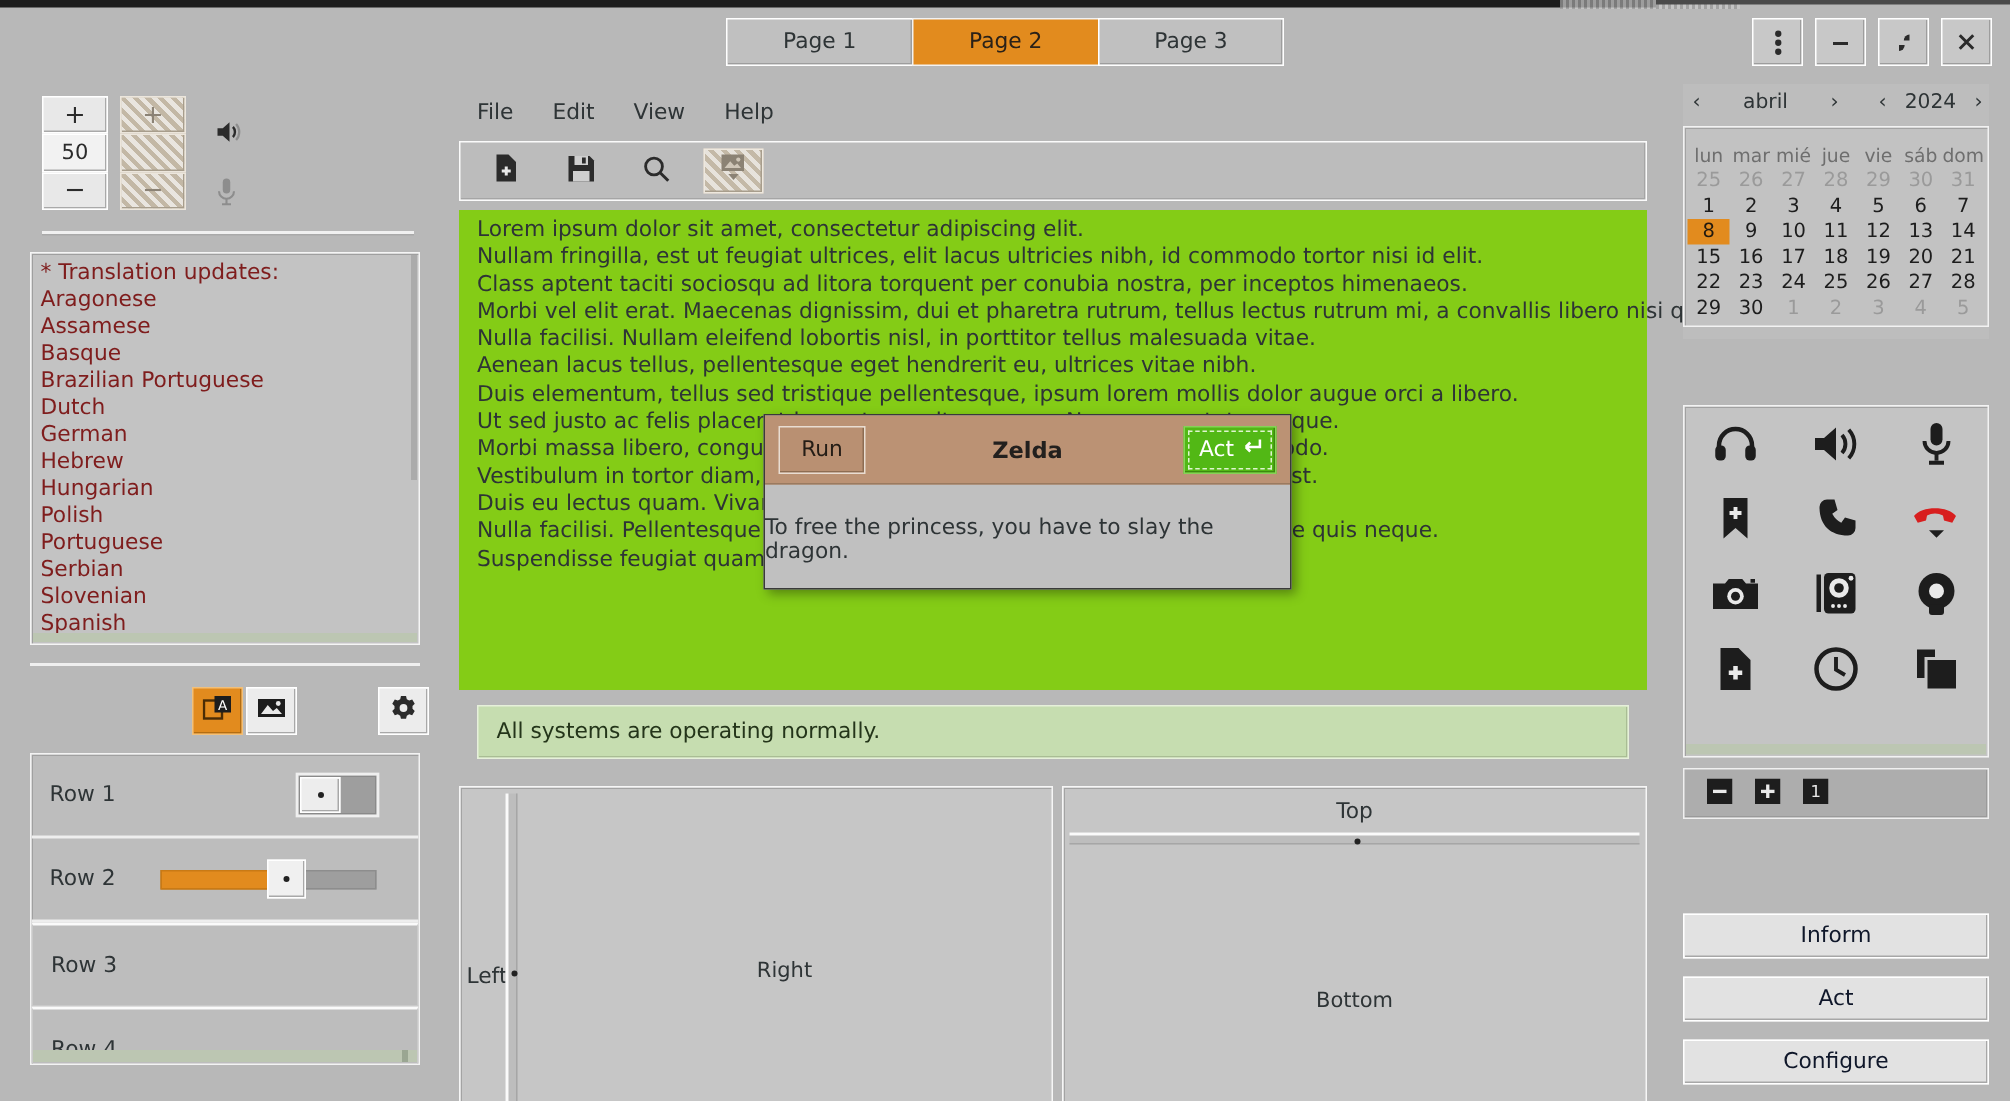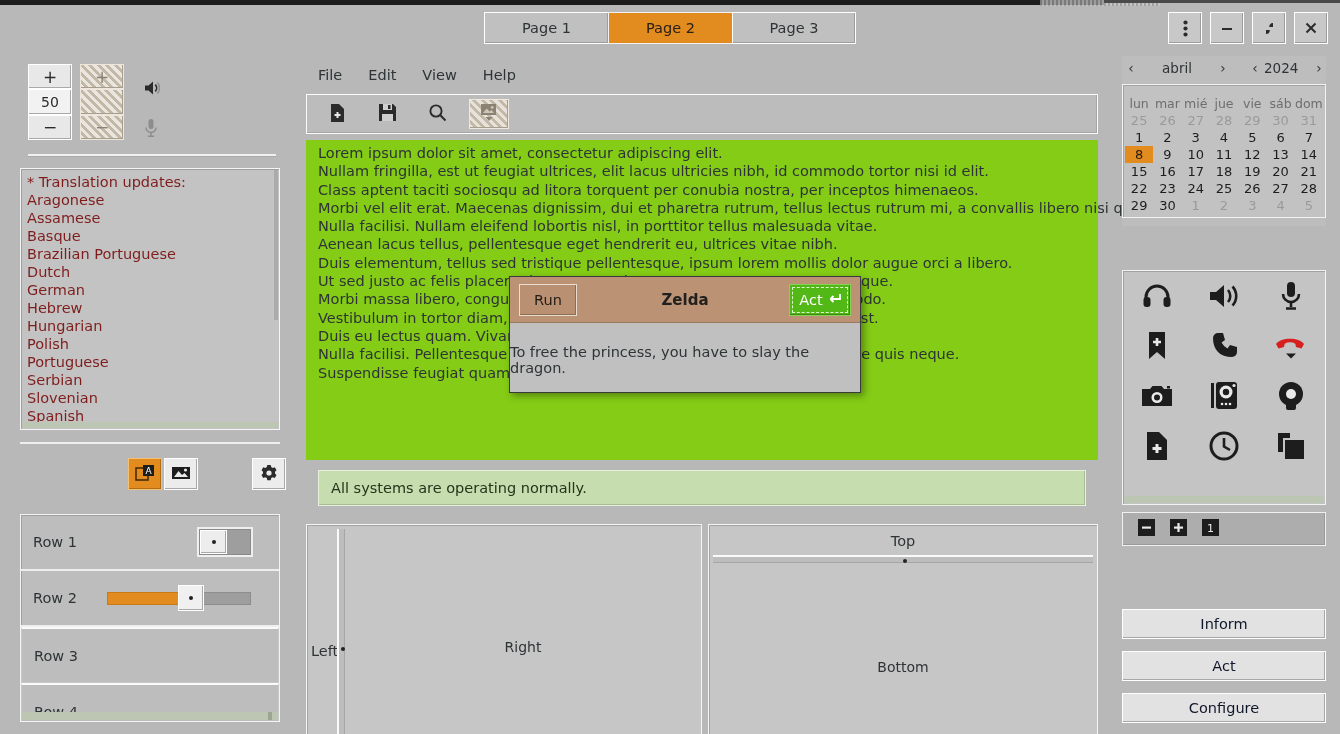--- a/index.html
+++ b/index.html
@@ -105,21 +105,21 @@
   }
   .tbtn {
     position: absolute; top: 14px; width: 34px; height: 32px;
     background: #ececec; border: 1px solid #fff; box-shadow: inset -1px -1px 0 #a8a8a8;
     display: flex; align-items: center; justify-content: center;
   }
   .tbtn.on { background: #e28b1e; border-color: #f3c078; box-shadow: inset -1px -1px 0 #b26d13; }
 
   
   .lp-rows {
-    position: absolute; left: 12px; top: 458px; width: 260px; height: 208px;
+    position: absolute; left: 12px; top: 446px; width: 260px; height: 208px;
     background: #bdbdbd; border: 1px solid #f3f3f3; box-shadow: inset 1px 1px 0 #a0a0a0;
     overflow: hidden;
   }
   .lrow { position: relative; height: 56px; border-bottom: 2px solid #eeeeee; display: flex; align-items: center; }
   .lrow .lbl { margin-left: 12px; font-size: 14.5px; }
   .lrow.boxed { border: 1px solid #c9c9c9; border-top: 2px solid #fafafa; }
   .toggle {
     position: absolute; right: 26px; width: 56px; height: 30px;
     background: #9e9e9e; border: 2px solid #efefef; box-shadow: inset 0 0 0 1px #8a8a8a;
     display: flex; align-items: center;
@@ -189,21 +189,21 @@
   .rightpanel { position: absolute; left: 1114px; top: 8px; width: 218px; height: 670px; }
 
   .cal {
     position: absolute; left: 8px; top: 0; width: 204px; height: 170px;
     background: #bdbdbd;
   }
   .cal-hdr { display: flex; align-items: center; height: 24px; font-size: 13.5px; color: #2e3436; }
   .cal-hdr .grp { display: flex; align-items: center; }
   .cal-hdr .arrow { width: 18px; text-align: center; cursor: default; }
   .cal-hdr .mon { width: 74px; text-align: center; }
-  .cal-hdr .yr { width: 46px; }
+  .cal-hdr .yr { width: 46px; text-align: center; }
   .calgrid { margin-top: 4px; background: #c2c2c2; border: 1px solid #f2f2f2; box-shadow: inset 1px 1px 0 #a3a3a3; padding: 10px 2px 3px 2px; }
   .calgrid table { border-collapse: collapse; width: 100%; }
   .calgrid th { font-size: 12.5px; font-weight: normal; color: #6e6e6e; padding: 1px 0; text-align: center; }
   .calgrid td { font-size: 13px; text-align: center; padding: 1px 0; color: #1d1d1d; width: 14.2%; }
   .calgrid td.dim { color: #9a9a9a; }
   .calgrid td.sel { background: #e28b1e; color: #221a0f; }
 
   .expander { position: absolute; left: 8px; top: 186px; width: 204px; font-size: 14.5px; }
   .expander .hdr { display: flex; align-items: center; gap: 6px; height: 22px; }
   .iconbox {

